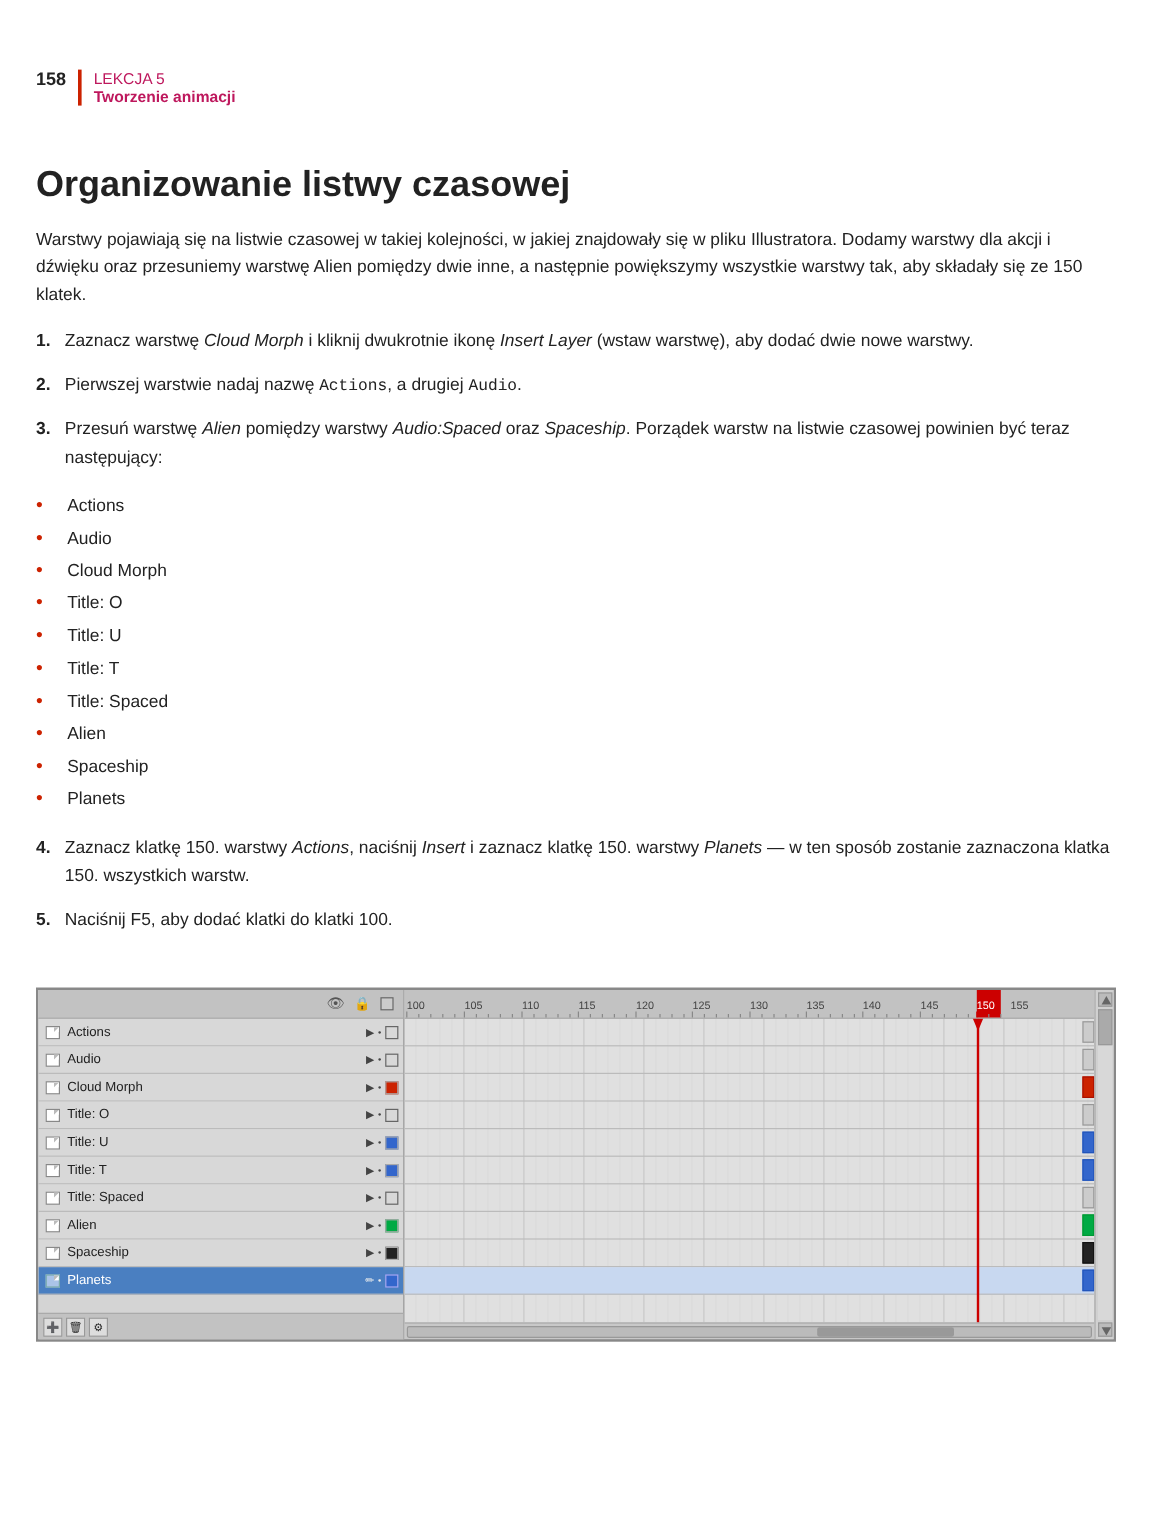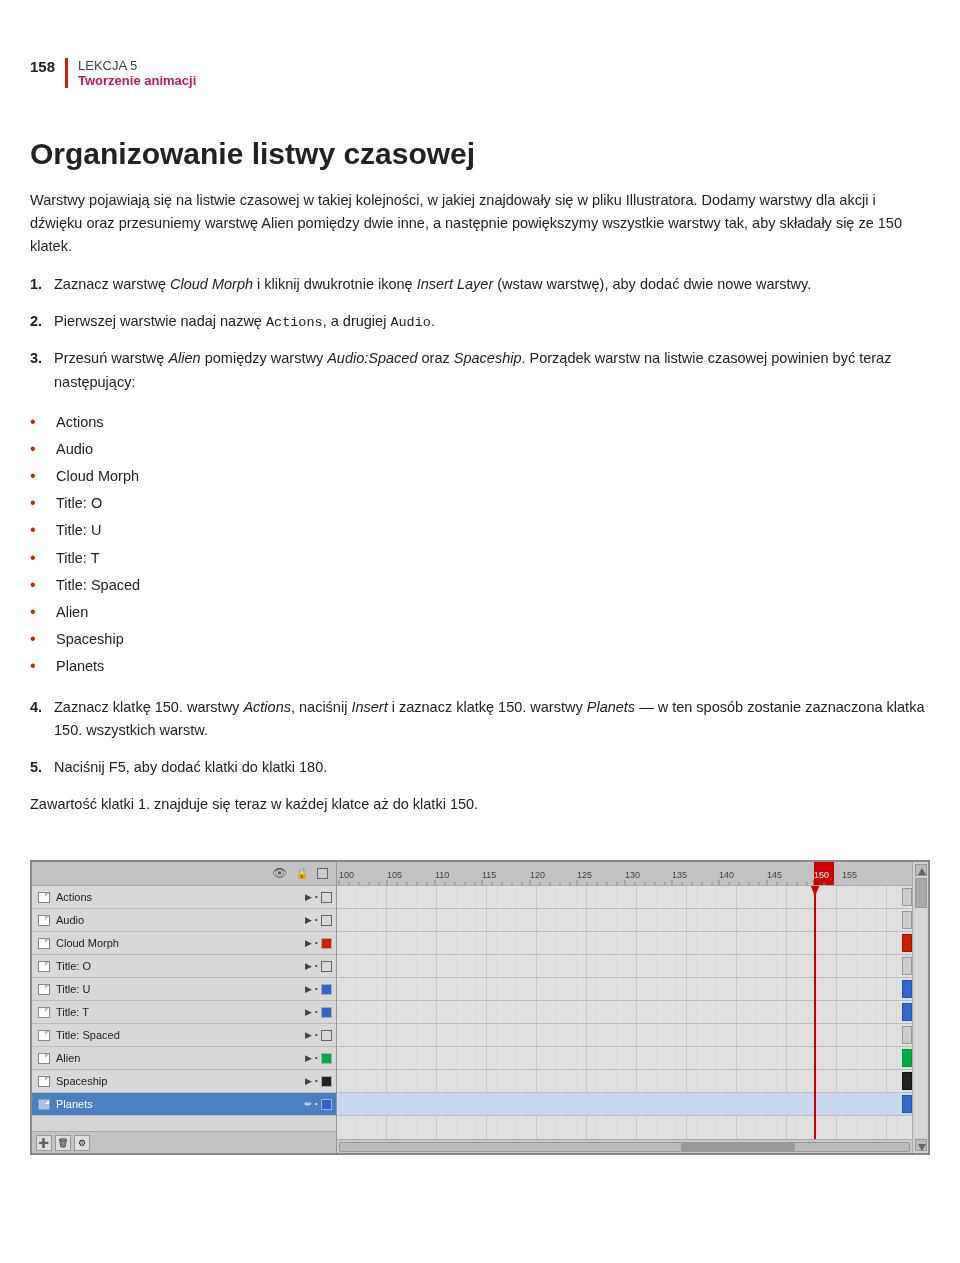--- a/index.html
+++ b/index.html
@@ -43,21 +43,21 @@
     }
 
     .chapter-info {
       border-left: 3px solid #cc2200;
       padding-left: 10px;
     }
 
     .lesson-label {
       font-size: 13px;
       font-weight: normal;
-      color: #404040;
+      color: #be185d;
       font-family: 'Arial', sans-serif;
     }
 
     .chapter-title {
       font-size: 13px;
       font-weight: bold;
       color: #be185d;
       font-family: 'Arial', sans-serif;
     }
 
@@ -260,24 +260,23 @@
 
     <div class="numbered-item">
       <span class="num">4.</span>
       <span class="text">
         Zaznacz klatkę 150. warstwy <em>Actions</em>, naciśnij <em>Insert</em> i zaznacz klatkę 150. warstwy <em>Planets</em> — w ten sposób zostanie zaznaczona klatka 150. wszystkich warstw.
       </span>
     </div>
 
     <div class="numbered-item">
       <span class="num">5.</span>
-      <span class="text">Naciśnij F5, aby dodać klatki do klatki 180.</span>
-    </div>
-
-    <p class="paragraph">Zawartość klatki 1. znajduje się teraz w każdej klatce aż do klatki 150.</p>
+      <span class="text">Naciśnij F5, aby dodać klatki do klatki 100.</span>
+    </div>
+
 
   </div>
 
   <div style="margin: 10px 30px 20px 30px; border: 2px solid #888; background: #d0d0d0; position: relative; height: 295px;">
 
     <div style="display:flex; flex-direction:row; height:100%;">
 
       <div style="width:305px; background:#d4d4d4; border-right:1px solid #999; display:flex; flex-direction:column;">
 
         <div style="height:24px; background:#c2c2c2; border-bottom:1px solid #aaa; display:flex; align-items:center; justify-content:flex-end; padding-right:8px; gap:8px; flex-shrink:0;">

